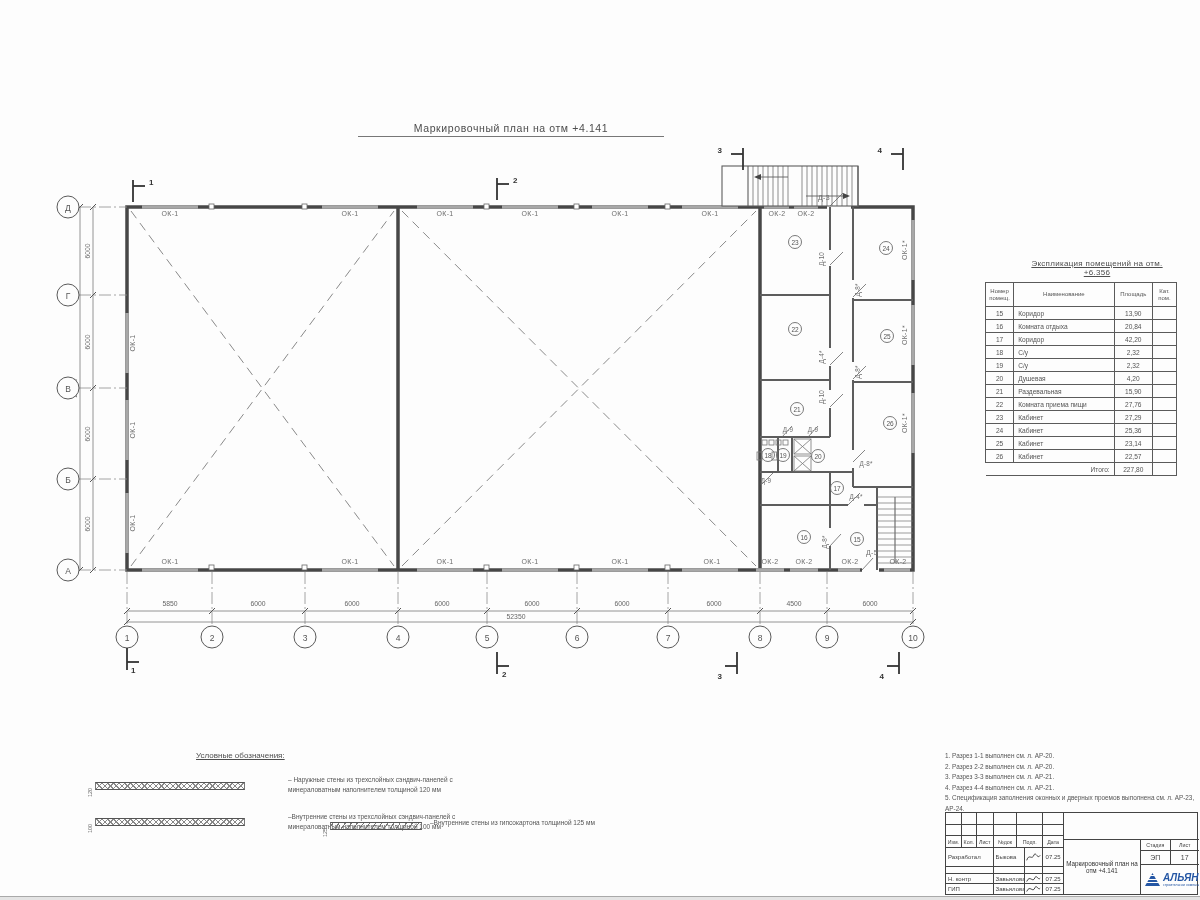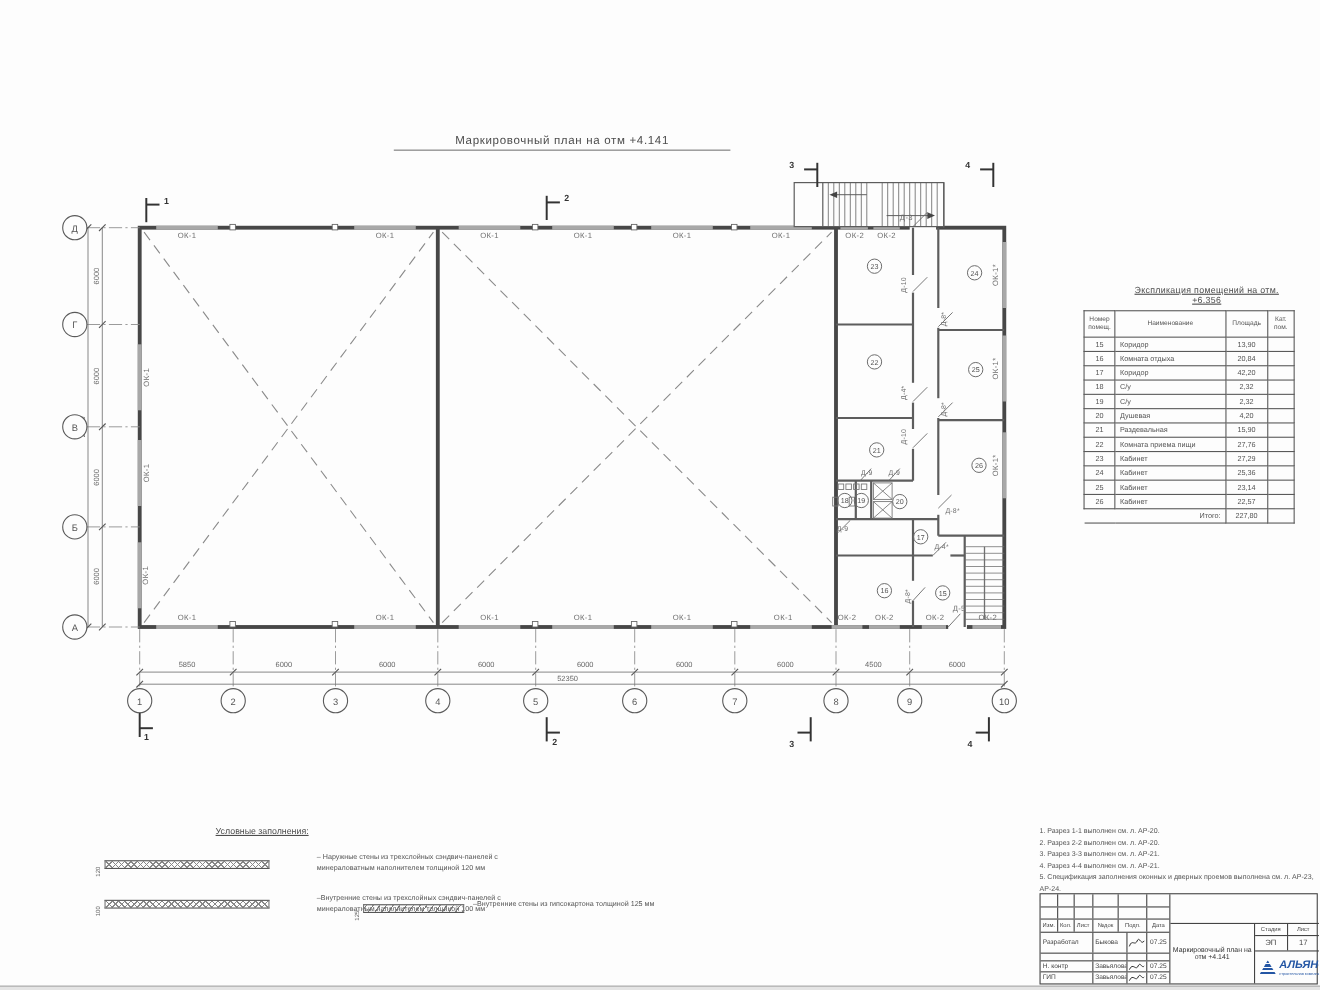--- a/index.html
+++ b/index.html
@@ -525,21 +525,21 @@
           </tr>
     <tr>
             <td colspan="2" class="tl">Итого:</td>
             <td>227,80</td>
             <td></td>
           </tr>
   </tbody>
       </table>
 </div>
 
-<div class="overlay legend-title">Условные заполнения:</div>
+<div class="overlay legend-title">Условные обозначения:</div>
 <div class="overlay lg-dim" style="left:87px; top:797px;">120</div>
 <div class="overlay lg-bar" style="left:95px; top:782px; width:150px;"></div>
 <div class="overlay lg-text" style="left:288px; top:775px; width:215px;">– Наружные стены из трехслойных сэндвич-панелей с минераловатным наполнителем толщиной 120 мм</div>
 <div class="overlay lg-dim" style="left:87px; top:833px;">100</div>
 <div class="overlay lg-bar" style="left:95px; top:818px; width:150px;"></div>
 <div class="overlay lg-text" style="left:288px; top:812px; width:215px;">–Внутренние стены из трехслойных сэндвич-панелей с минераловатным наполнителем толщиной 100 мм</div>
 <div class="overlay lg-dim" style="left:322px; top:837px;">125</div>
 <div class="overlay lg-bar diag" style="left:330px; top:822px; width:92px;"></div>
 <div class="overlay lg-text" style="left:430px; top:818px; width:215px;">–Внутренние стены из гипсокартона толщиной 125 мм</div>
 

